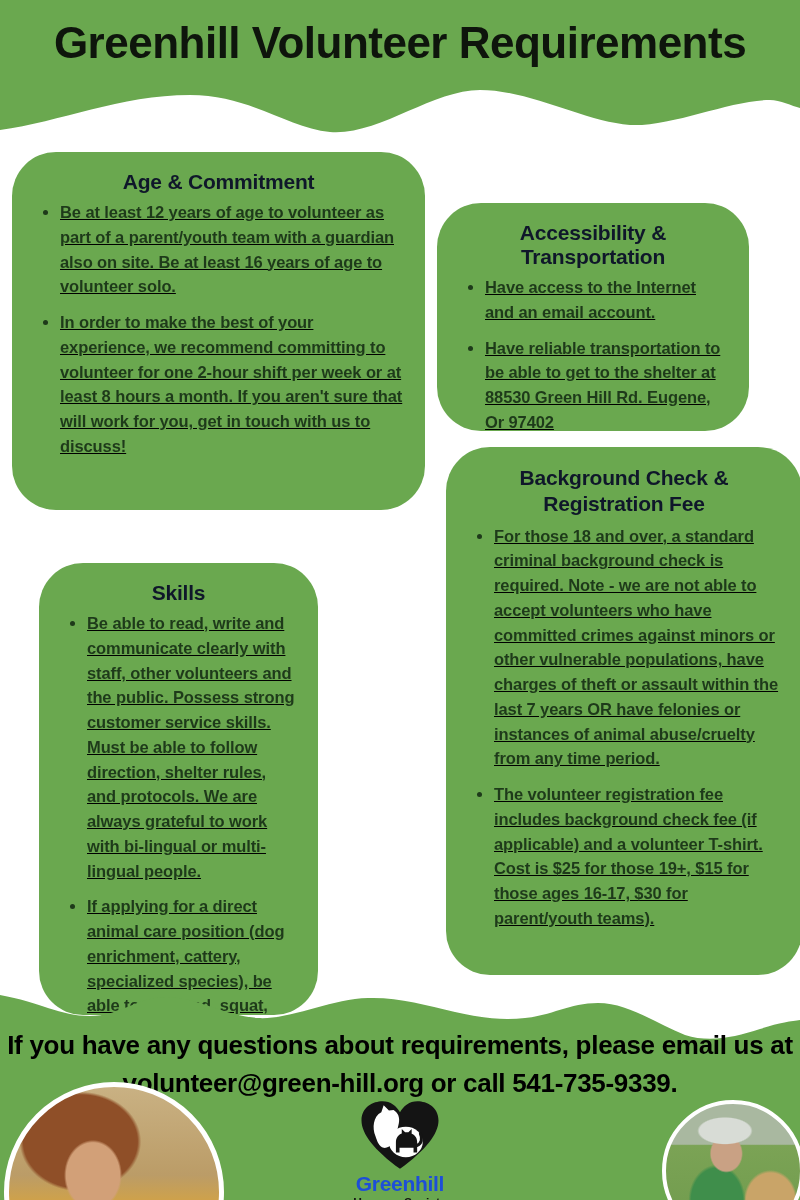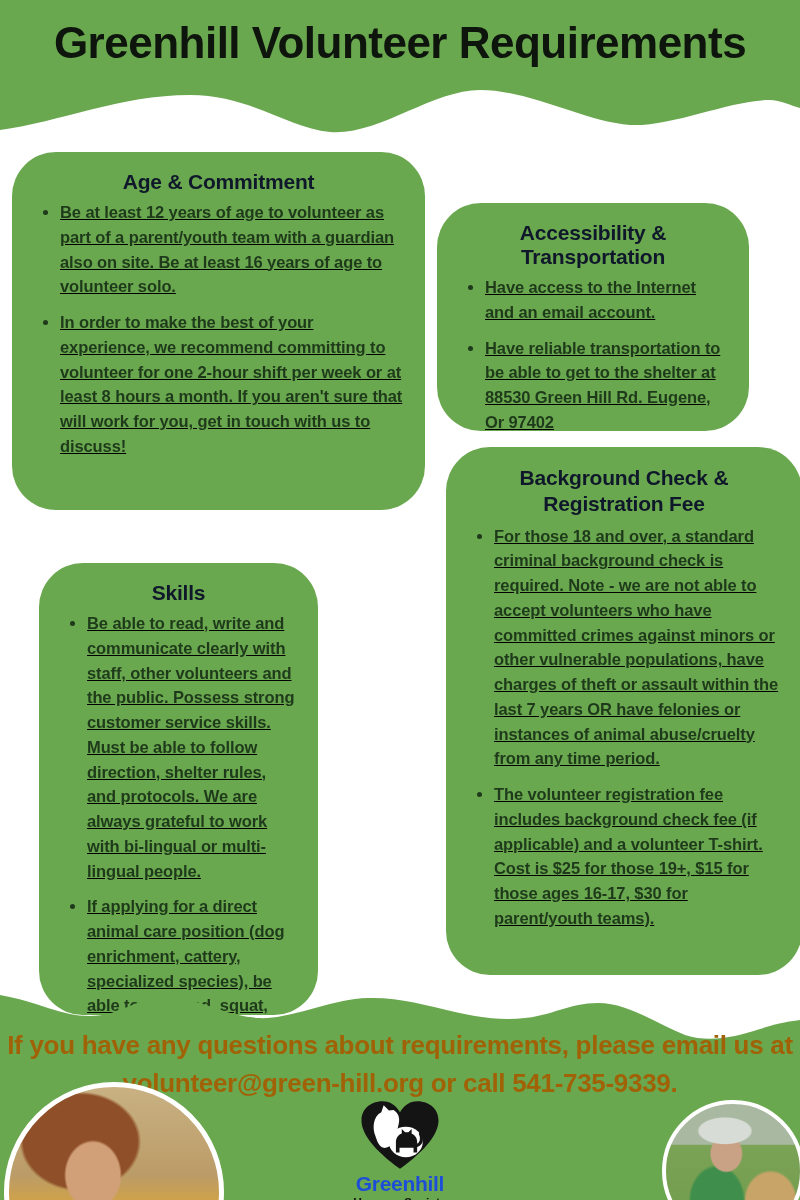--- a/index.html
+++ b/index.html
@@ -31,21 +31,21 @@
   .card-bg h2{max-width:250px;margin-left:auto;margin-right:auto;line-height:1.25;}
   .card ul{margin:6px 0 0 0;padding:0 0 0 26px;list-style:disc;text-decoration:underline;}
   .card li{
     font-size:16.5px;font-weight:bold;color:#1e3a1a;line-height:1.5;
     margin-bottom:11px;letter-spacing:-0.1px;
   }
   
   .footer-wave{position:absolute;left:0;top:985px;width:800px;height:215px;}
   .contact-line{
     position:absolute;left:0;width:800px;margin:0;text-align:center;
-    font-weight:bold;color:#a16207;z-index:3;letter-spacing:-0.3px;
+    font-weight:bold;color:#000000;z-index:3;letter-spacing:-0.3px;
   }
   .contact-line-1{top:1030px;font-size:26px;}
   .contact-line-2{top:1068px;font-size:26px;}
   
   .logo{position:absolute;left:320px;top:1100px;width:160px;text-align:center;z-index:3;}
   .logo .heart{display:block;margin:0 auto;}
   .logo-name{font-size:21px;font-weight:bold;color:#1d4ed8;letter-spacing:-0.3px;margin-top:2px;}
   .logo-tagline{font-size:12px;font-weight:bold;color:#121212;margin-top:0px;}
   
   .photo{

